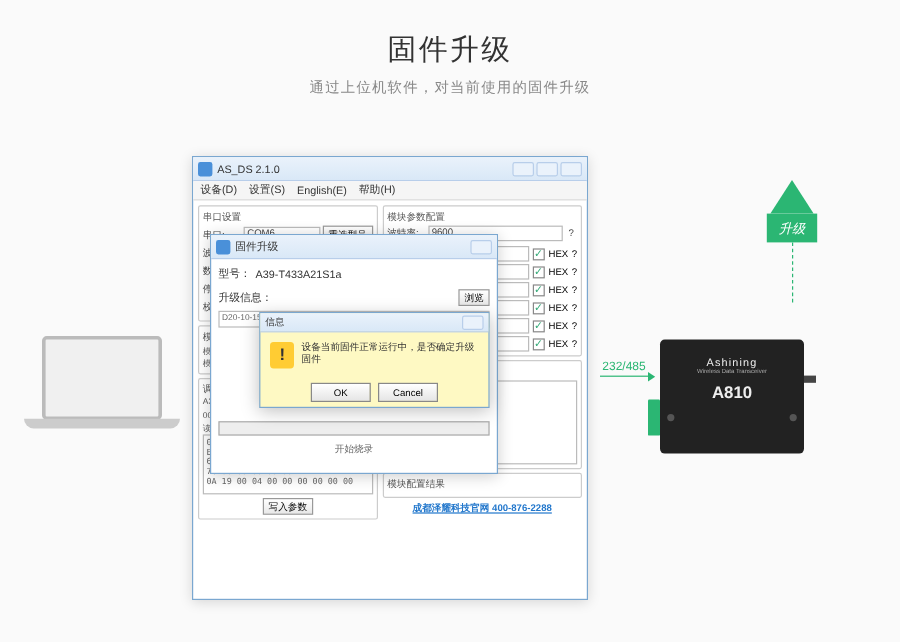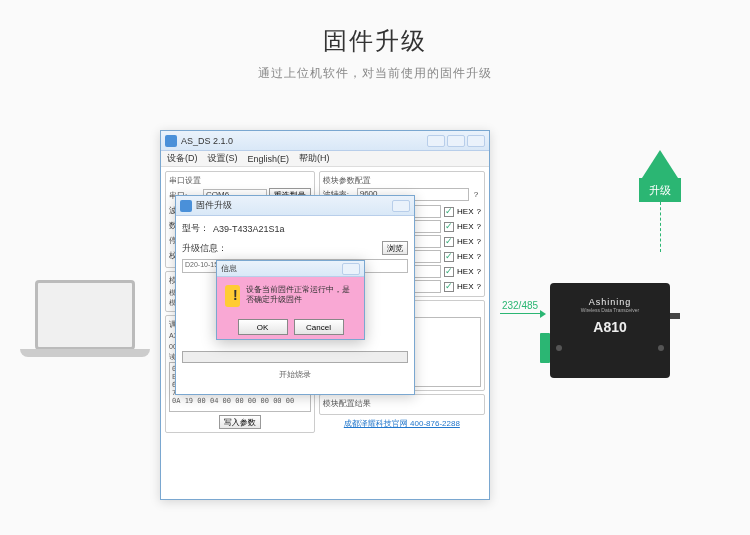--- a/index.html
+++ b/index.html
@@ -28,31 +28,31 @@
 .row { display: flex; align-items: center; gap: 2px; margin-bottom: 2px; font-size: 8px; color: #444; }
 .lbl { width: 32px; }
 .input { flex: 1; height: 13px; border: 1px solid #bbb; background: #fff; padding: 0 2px; font-size: 8px; }
 .btn { height: 14px; border: 1px solid #999; background: linear-gradient(#fff,#e8e8e8); padding: 0 4px; font-size: 8px; cursor: pointer; }
 .hex-rows { display: flex; flex-direction: column; gap: 2px; }
 .hex-row { display: flex; align-items: center; gap: 3px; font-size: 8px; }
 .chk { width: 10px; height: 10px; border: 1px solid #888; background: #fff; position: relative; }
 .chk.on::after { content: '✓'; position: absolute; left: 0; top: -2px; font-size: 9px; color: #3a7; }
 .textarea { width: 100%; height: 50px; border: 1px solid #bbb; background: #fff; font-size: 7px; color: #666; padding: 2px; font-family: monospace; overflow: hidden; }
 .bottom-btns { display: flex; gap: 3px; justify-content: center; margin-top: 3px; }
-.footer-link { text-align: center; font-size: 8px; color: #2277cc; text-decoration: underline; margin-top: 3px; }
+.footer-link { text-align: center; font-size: 8px; color: #2277cc; text-decoration: underline; margin-top: 3px; font-weight: bold; }
 
 
 .sub-window { position: absolute; left: 175px; top: 195px; width: 240px; height: 200px; background: #fff; border: 1px solid #7aa7d0; box-shadow: 0 2px 12px rgba(0,0,0,0.2); font-size: 9px; }
 .sub-content { padding: 6px; }
 .field-line { font-size: 9px; color: #333; margin-bottom: 4px; display: flex; align-items: center; gap: 4px; }
 .progress { width: 100%; height: 12px; border: 1px solid #aaa; background: #eee; margin-top: 8px; }
 .sub-footer { text-align: center; font-size: 8px; color: #666; margin-top: 6px; }
 
 
-.dialog { position: absolute; left: 216px; top: 260px; width: 149px; height: 80px; background: #f9a8d4; border: 1px solid #7aa7d0; box-shadow: 0 3px 14px rgba(0,0,0,0.25); font-size: 8px; }
+.dialog { position: absolute; left: 216px; top: 260px; width: 192px; height: 80px; background: #fef9c3; border: 1px solid #7aa7d0; box-shadow: 0 3px 14px rgba(0,0,0,0.25); font-size: 8px; }
 .dlg-body { padding: 8px; display: flex; gap: 6px; align-items: flex-start; }
 .warn-icon { width: 22px; height: 22px; background: #ffcc33; border-radius: 3px; position: relative; }
 .warn-icon::after { content: '!'; position: absolute; left: 8px; top: 2px; font-weight: bold; color: #333; font-size: 14px; }
 .dlg-btns { display: flex; gap: 6px; justify-content: center; margin-top: 4px; padding-bottom: 6px; }
 .dlg-btn { width: 50px; height: 16px; border: 1px solid #888; background: linear-gradient(#fff,#e5e5e5); font-size: 8px; cursor: pointer; }
 
 
 .arrow-rs { position: absolute; left: 500px; top: 300px; display: flex; flex-direction: column; align-items: center; }
 .arrow-line { width: 40px; height: 0; border-top: 1px solid #2bb673; position: relative; }
 .arrow-line::after { content: ''; position: absolute; right: -6px; top: -4px; border-left: 6px solid #2bb673; border-top: 4px solid transparent; border-bottom: 4px solid transparent; }
@@ -62,21 +62,21 @@
 .device { position: absolute; left: 550px; top: 255px; width: 120px; height: 95px; background: #222; border-radius: 4px; padding: 6px; color: #eee; margin-top: 28px; }
 .dev-brand { font-size: 9px; text-align: center; margin-top: 8px; letter-spacing: 1px; }
 .dev-sub { font-size: 5px; text-align: center; color: #aaa; }
 .dev-model { font-size: 14px; text-align: center; margin-top: 6px; font-weight: bold; }
 .dev-holes { display: flex; justify-content: space-between; margin-top: 10px; }
 .hole { width: 6px; height: 6px; background: #555; border-radius: 50%; }
 .dev-connector { position: absolute; left: -10px; top: 50px; width: 10px; height: 30px; background: #2bb673; border-radius: 1px; }
 .dev-ant { position: absolute; right: -10px; top: 30px; width: 10px; height: 6px; background: #444; }
 
 
-.upg-arrow { position: absolute; left: 635px; top: 150px; width: 50px; display: flex; flex-direction: column; align-items: center; }
+.upg-arrow { position: absolute; left: 635px; top: 150px; width: 50px; display: flex; flex-direction: column; align-items: center; font-style: italic; }
 .upg-tri { width: 0; height: 0; border-left: 18px solid transparent; border-right: 18px solid transparent; border-bottom: 28px solid #2bb673; }
 .upg-body { width: 42px; height: 24px; background: #2bb673; color: #fff; display: flex; align-items: center; justify-content: center; font-size: 11px; }
 .upg-dash { width: 0; border-right: 1px dashed #2bb673; height: 50px; position: absolute; top: 52px; left: 25px; }
 </style>
 </head>
 <body>
 
 <div class="header">
   <div class="title">固件升级</div>
   <div class="subtitle">通过上位机软件，对当前使用的固件升级</div>

